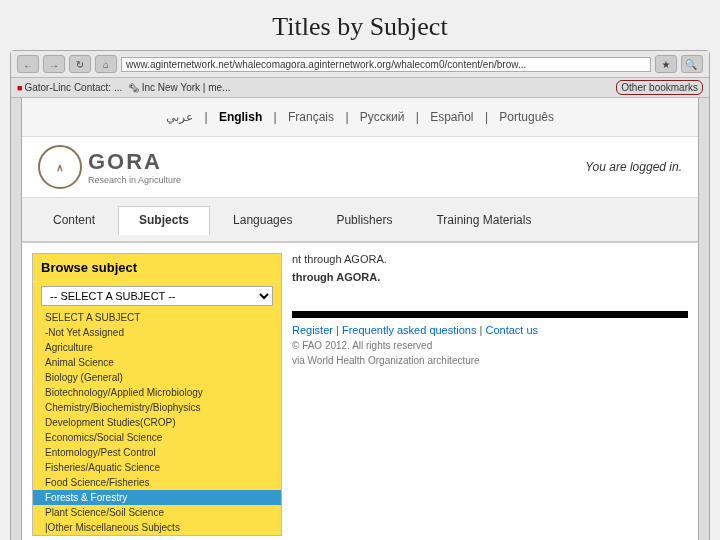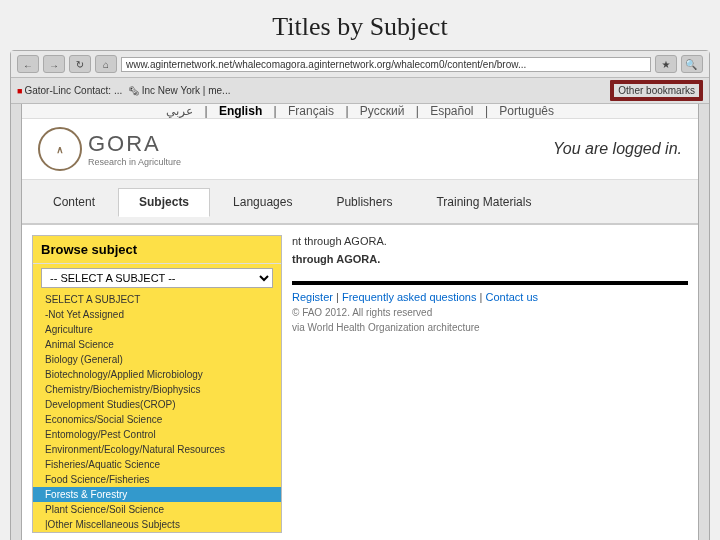--- a/index.html
+++ b/index.html
@@ -76,40 +76,40 @@
       gap: 2px;
       font-size: 10px;
       color: #333;
       cursor: pointer;
     }
     .other-bookmarks {
       margin-left: auto;
       font-size: 10px;
       color: #333;
       cursor: pointer;
-      border: 4px solid #7f1d1d;
+      border: 1px solid #7f1d1d;
       padding: 1px 4px;
       background: #ddd;
-      border-radius: 1px;
+      border-radius: 6px;
     }
 
     
     .website {
       background: white;
       margin: 0 10px;
       border: 1px solid #aaa;
       border-top: none;
       min-height: 380px;
     }
 
     
     .lang-bar {
       background: #f5f5f5;
       border-bottom: 1px solid #ddd;
-      padding: 0 10px;
+      padding: 12px 10px;
       text-align: center;
       font-size: 12px;
       color: #555;
     }
     .lang-bar span { margin: 0 4px; }
     .lang-bold { font-weight: bold; color: #000; }
     .lang-link { color: #555; cursor: pointer; }
 
     
     .site-header {
@@ -131,31 +131,31 @@
       border-radius: 50%;
       display: flex;
       align-items: center;
       justify-content: center;
       font-size: 10px;
       color: #8B7355;
       font-weight: bold;
     }
     .logo-text {
       font-size: 22px;
-      font-weight: normal;
+      font-weight: bold;
       color: #5a5a5a;
       letter-spacing: 2px;
     }
     .logo-sub {
       font-size: 9px;
       color: #777;
       display: block;
     }
     .login-text {
-      font-size: 16px;
+      font-size: 12px;
       color: #333;
       font-style: italic;
     }
 
     
     .nav-tabs {
       display: flex;
       background: #f0f0f0;
       border-bottom: 2px solid #ccc;
       padding: 8px 10px;
@@ -236,24 +236,24 @@
       font-size: 11px;
       color: #333;
     }
     .access-text {
       margin-bottom: 6px;
     }
     .access-text strong {
       font-weight: bold;
     }
     .footer-links {
-      margin-top: 16px;
+      margin-top: 28px;
       font-size: 11px;
       color: #555;
-      border-top: 4px solid #000000;
+      border-top: 7px solid #000000;
       padding-top: 6px;
     }
     .footer-links a {
       color: #0066cc;
       text-decoration: none;
       cursor: pointer;
     }
     .footer-copy {
       font-size: 10px;
       color: #777;
@@ -339,21 +339,20 @@
           <li>SELECT A SUBJECT</li>
           <li>-Not Yet Assigned</li>
           <li>Agriculture</li>
           <li>Animal Science</li>
           <li>Biology (General)</li>
           <li>Biotechnology/Applied Microbiology</li>
           <li>Chemistry/Biochemistry/Biophysics</li>
           <li>Development Studies(CROP)</li>
           <li>Economics/Social Science</li>
           <li>Entomology/Pest Control</li>
-          <li>Environment/Ecology/Natural Resources</li>
           <li>Fisheries/Aquatic Science</li>
           <li>Food Science/Fisheries</li>
           <li class="selected">Forests &amp; Forestry</li>
           <li>Plant Science/Soil Science</li>
           <li>|Other Miscellaneous Subjects</li>
         </ul>
       </div>
 
       <div class="right-content">
         <div class="access-text">

